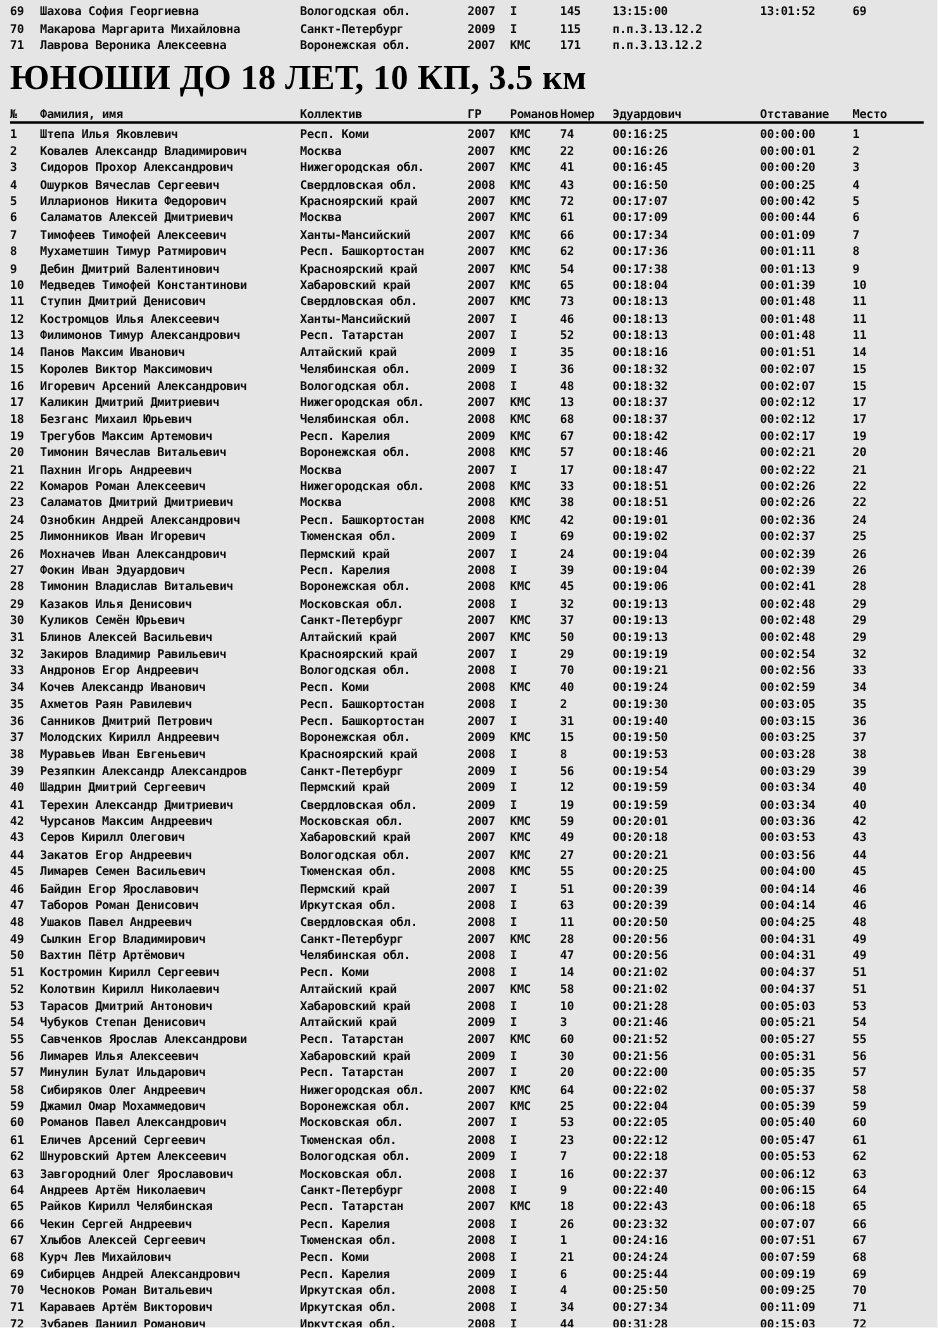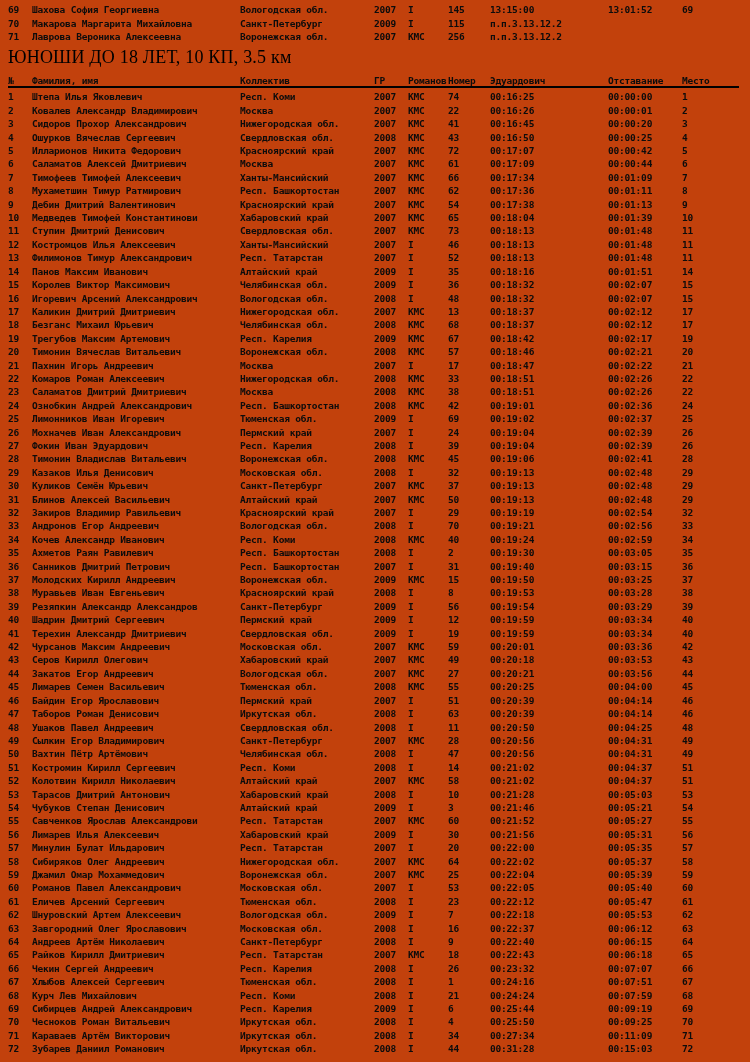--- a/index.html
+++ b/index.html
@@ -1,34 +1,34 @@
 <!DOCTYPE html>
 <html><head>
 <meta charset="utf-8">
 <style>
   * { margin:0; padding:0; box-sizing:border-box; }
   html,body { background:#fff; }
   .page {
-    position:relative; width:750px; height:1062px; background:#c2410c;
+    position:relative; width:750px; height:1062px; background:#e5e5e5;
     overflow:hidden;
     font-family:"DejaVu Sans Mono", monospace;
     color:#0c0c0c;
   }
   .content { padding:3px 0 0 8px; }
   .trow {
     display:grid;
     grid-template-columns:24px 208px 134px 34px 40px 42px 118px 74px 50px;
     height:13.42px; align-items:center;
     font-size:9.5px; font-weight:bold; letter-spacing:-0.2px;
     white-space:nowrap;
   }
   .trow span { overflow:hidden; }
   .section-title {
     font-family:"Liberation Serif", "DejaVu Serif", serif;
-    font-weight:normal; font-size:18px; color:#000;
+    font-weight:bold; font-size:28px; color:#000;
     margin:4px 11px 6px 0; letter-spacing:0.2px;
   }
   .thead {
     display:grid;
     grid-template-columns:24px 208px 134px 34px 40px 42px 118px 74px 50px;
     height:14px; align-items:end;
     font-size:9.5px; font-weight:bold; letter-spacing:-0.2px;
     border-bottom:2px solid #000;
     width:731px; margin-bottom:2px;
     white-space:nowrap;
@@ -63,21 +63,21 @@
           <span>п.п.3.13.12.2</span>
           <span></span>
           <span></span>
         </div>
         <div class="trow">
           <span>71</span>
           <span>Лаврова Вероника Алексеевна</span>
           <span>Воронежская обл.</span>
           <span>2007</span>
           <span>КМС</span>
-          <span>256</span>
+          <span>171</span>
           <span>п.п.3.13.12.2</span>
           <span></span>
           <span></span>
         </div>
       </div>
 
     <h1 class="section-title">ЮНОШИ ДО 18 ЛЕТ, 10 КП, 3.5 км</h1>
 
     <div class="thead">
       <span>№</span>
@@ -791,21 +791,21 @@
           <span>Санкт-Петербург</span>
           <span>2008</span>
           <span>I</span>
           <span>9</span>
           <span>00:22:40</span>
           <span>00:06:15</span>
           <span>64</span>
         </div>
         <div class="trow">
           <span>65</span>
-          <span>Райков Кирилл Дмитриевич</span>
+          <span>Райков Кирилл Челябинская</span>
           <span>Респ. Татарстан</span>
           <span>2007</span>
           <span>КМС</span>
           <span>18</span>
           <span>00:22:43</span>
           <span>00:06:18</span>
           <span>65</span>
         </div>
         <div class="trow">
           <span>66</span>

